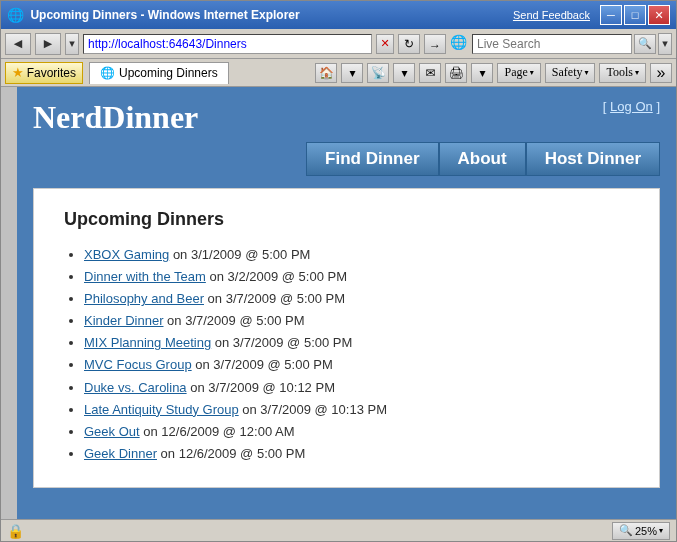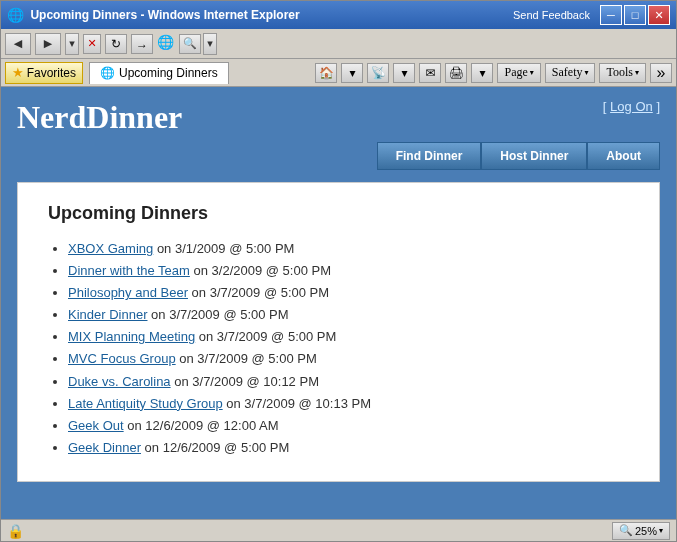--- a/index.html
+++ b/index.html
@@ -14,21 +14,21 @@
       justify-content: space-between;
     }
     .title-bar-left { display: flex; align-items: center; gap: 6px; color: white; font-size: 12px; font-weight: bold; }
     .title-bar-controls { display: flex; gap: 2px; }
     .title-btn {
       width: 22px; height: 20px; border: 1px solid #fff; background: linear-gradient(to bottom, #6a9fe0, #3a6fc0);
       color: white; font-size: 11px; cursor: pointer; display: flex; align-items: center; justify-content: center;
     }
     .title-btn.close { background: linear-gradient(to bottom, #e06060, #c03030); }
 
-    .send-feedback { color: white; font-size: 11px; cursor: pointer; }
+    .send-feedback { color: white; font-size: 11px; text-decoration: underline; cursor: pointer; }
 
     
     .address-bar {
       background: #d4d0c8; height: 30px; display: flex; align-items: center; padding: 0 4px; gap: 4px;
       border-bottom: 1px solid #999;
     }
     .nav-btn {
       width: 26px; height: 22px; background: linear-gradient(to bottom, #eee, #ccc);
       border: 1px solid #999; cursor: pointer; display: flex; align-items: center; justify-content: center;
       font-size: 11px; color: #333;
@@ -88,21 +88,21 @@
       border: 1px solid #999; cursor: pointer; font-size: 12px; display: flex; align-items: center; justify-content: center;
     }
     .toolbar-menu-btn {
       height: 20px; padding: 0 6px; background: linear-gradient(to bottom, #eee, #ccc);
       border: 1px solid #999; cursor: pointer; font-size: 12px; display: flex; align-items: center; gap: 2px; font-family: Liberation Serif, serif;
     }
     .chevron { font-size: 8px; }
 
     
     .content-area {
-      flex: 1; display: flex; overflow: hidden;
+      flex: 1; display: flex; overflow: hidden; padding-left: 16px;
     }
 
     .page-content {
       flex: 1; background: #4a7db5; overflow-y: auto; overflow-x: hidden;
     }
 
     
     .page-content::-webkit-scrollbar { width: 16px; }
     .page-content::-webkit-scrollbar-track { background: #d4d0c8; }
     .page-content::-webkit-scrollbar-thumb { background: linear-gradient(to right, #eee, #bbb); border: 1px solid #999; }
@@ -117,21 +117,21 @@
     }
     .nd-login { color: #d0e8ff; font-size: 13px; }
     .nd-login a { color: #d0e8ff; }
 
     
     .nd-nav {
       background: #4a7db5; padding: 6px 16px; display: flex; justify-content: flex-end; gap: 0;
     }
     .nd-nav-btn {
       padding: 6px 18px; background: linear-gradient(to bottom, #6a9fd0, #3a6fa0);
-      border: 1px solid #2a5f90; color: white; font-size: 12px; font-weight: bold;
+      border: 1px solid #2a5f90; color: white; font-size: 17px; font-weight: bold;
       cursor: pointer; text-decoration: none; display: inline-block;
     }
 
     
     .nd-main {
       background: white; margin: 6px 16px 16px 16px; padding: 20px 30px;
       min-height: 300px; border: 1px solid #ccc;
     }
     .nd-main h2 {
       font-size: 18px; font-weight: bold; margin-bottom: 14px; color: #222;
@@ -171,25 +171,27 @@
         <div class="title-btn">□</div>
         <div class="title-btn close">✕</div>
       </div>
     </div>
   </div>
 
   <div class="address-bar">
     <button class="nav-btn">◀</button>
     <button class="nav-btn">▶</button>
     <button class="nav-btn" style="width:14px;">▾</button>
+    <input class="address-input" value="http://localhost:64643/Dinners" readonly="" style="">
     <button class="stop-btn">✕</button>
     <button class="refresh-btn">↻</button>
     <button class="go-btn">→</button>
     <div class="search-bar">
       <span class="ie-logo">🌐</span>
+      <input class="search-input" placeholder="Live Search" style="">
       <button class="search-btn">🔍</button>
       <button class="nav-btn" style="width:14px;">▾</button>
     </div>
   </div>
 
   <div class="toolbar">
     <button class="fav-btn">
       <span class="star-icon">★</span>
       <span>Favorites</span>
     </button>
@@ -232,22 +234,22 @@
           <span>[</span>
           <span> </span>
           <a href="#" style="color:#d0e8ff;">Log On</a>
           <span> </span>
           <span>]</span>
         </div>
       </div>
 
       <div class="nd-nav">
         <a class="nd-nav-btn" href="#">Find Dinner</a>
+        <a class="nd-nav-btn" href="#">About</a>
         <a class="nd-nav-btn" href="#">Host Dinner</a>
-        <a class="nd-nav-btn" href="#">About</a>
       </div>
 
       <div class="nd-main">
         <h2>Upcoming Dinners</h2>
         <ul class="nd-list" id="dinners-list">
         <li><a href="#">XBOX Gaming</a><span> on 3/1/2009 @ 5:00 PM</span></li>
             <li><a href="#">Dinner with the Team</a><span> on 3/2/2009 @ 5:00 PM</span></li>
             <li><a href="#">Philosophy and Beer</a><span> on 3/7/2009 @ 5:00 PM</span></li>
             <li><a href="#">Kinder Dinner</a><span> on 3/7/2009 @ 5:00 PM</span></li>
             <li><a href="#">MIX Planning Meeting</a><span> on 3/7/2009 @ 5:00 PM</span></li>

